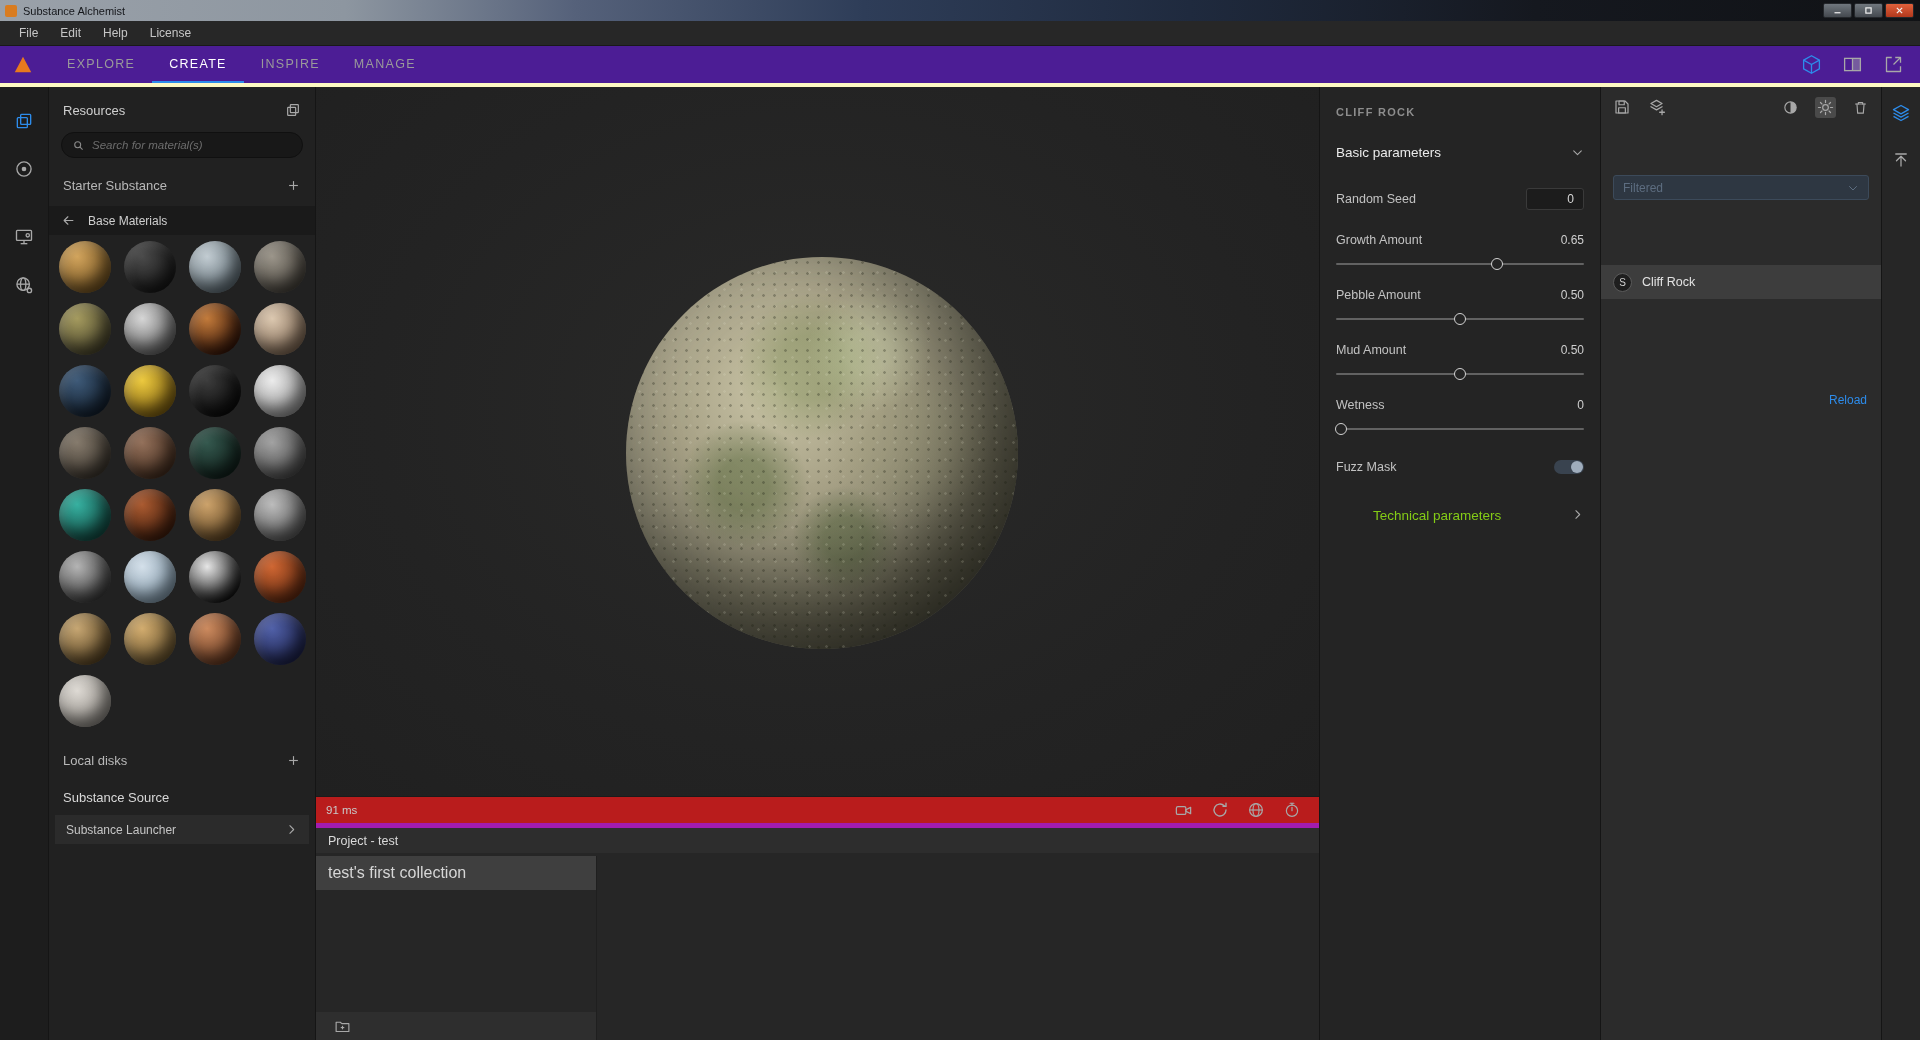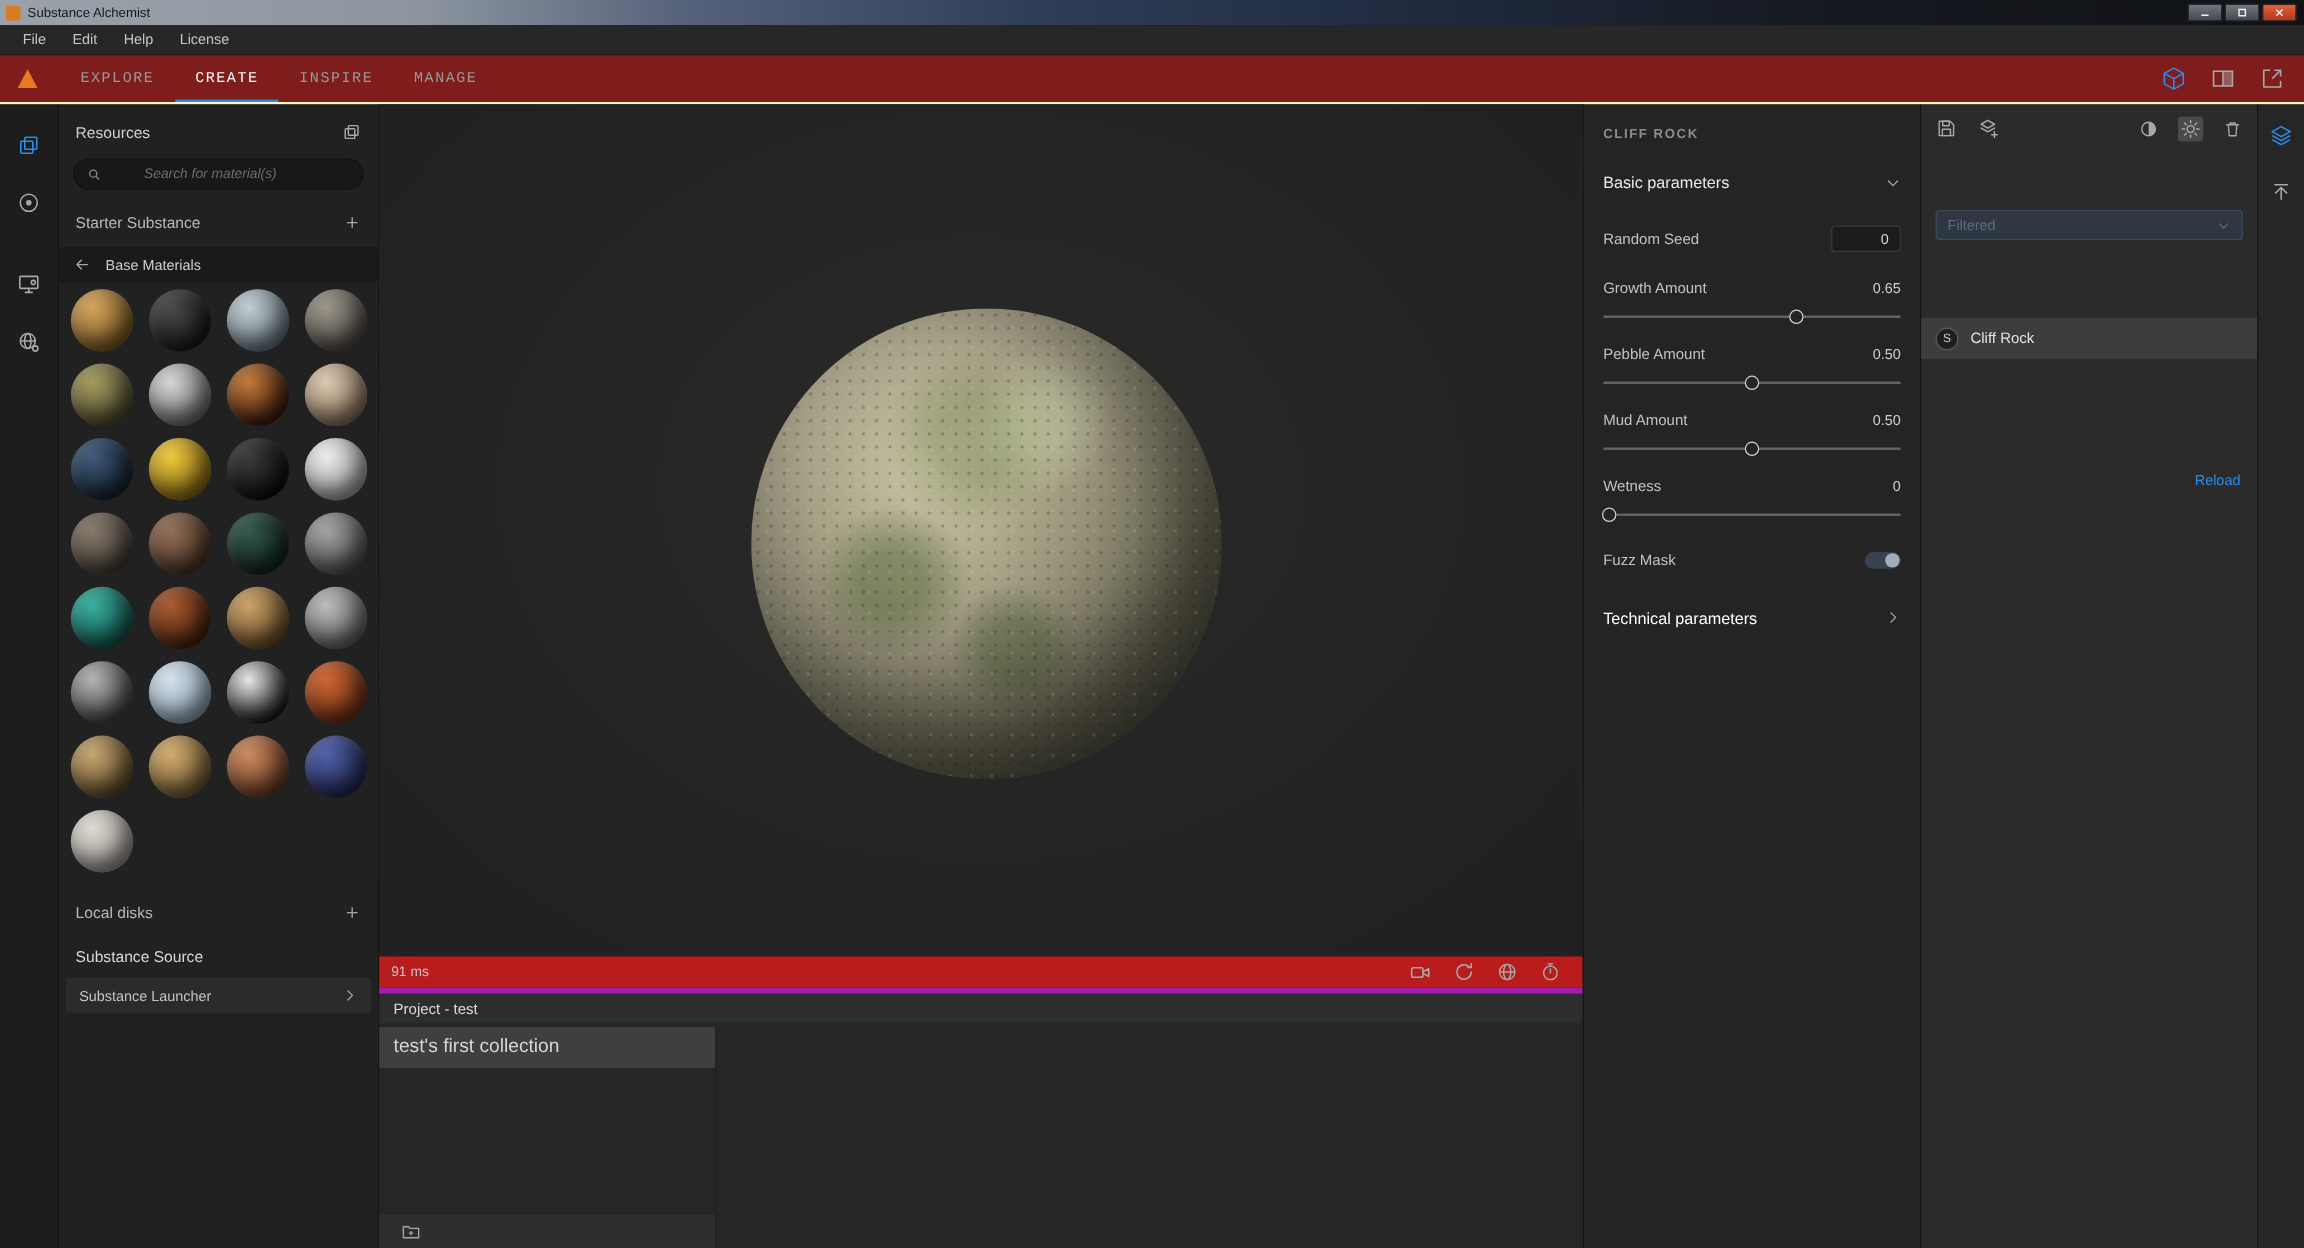--- a/index.html
+++ b/index.html
@@ -16,21 +16,21 @@
   .win-btn{width:29px;height:15px;border-radius:2px;display:flex;align-items:center;justify-content:center;
     background:linear-gradient(#70777e,#44494f);border:1px solid #24272b;}
   .win-btn.close{background:linear-gradient(#e0613c,#b2381c);}
   .win-btn svg{width:9px;height:9px;stroke:#f2f2f2;stroke-width:1.6;fill:none;}
 
   
   .menubar{height:25px;flex:0 0 25px;background:#272727;display:flex;align-items:center;padding-left:8px;border-bottom:1px solid #191919;}
   .menu-item{padding:0 11px;height:100%;display:flex;align-items:center;color:#c6c6c6;font-size:12px;cursor:default;}
 
   
-  .topnav{height:41px;flex:0 0 41px;background:#7f1d1d;display:flex;align-items:center;border-bottom:2px solid #fef9c3;font-family:Liberation Mono, monospace;}
+  .topnav{height:41px;flex:0 0 41px;background:#4c1d95;display:flex;align-items:center;border-bottom:4px solid #fef9c3;}
   .logo{margin:0 16px 0 12px;display:flex;}
   .nav-tabs{display:flex;height:100%;}
   .nav-tab{padding:0 17px;display:flex;align-items:center;color:#9a9a9a;font-size:12.5px;letter-spacing:1.3px;border-bottom:2px solid transparent;cursor:default;}
   .nav-tab.active{color:#ffffff;border-bottom-color:#2d8ceb;}
   .nav-right{margin-left:auto;display:flex;gap:20px;margin-right:16px;align-items:center;}
 
   
   .main{flex:1;display:flex;min-height:0;}
   .icon{display:inline-flex;color:#a8a8a8;}
   .icon svg{display:block;}
@@ -38,21 +38,21 @@
 
   .leftstrip{width:49px;flex:0 0 49px;background:#1d1d1d;border-right:1px solid #151515;display:flex;flex-direction:column;align-items:center;padding-top:24px;}
   .ls-gap-s{height:28px;} .ls-gap-l{height:48px;}
 
   
   .resources{width:267px;flex:0 0 267px;background:#212121;border-right:1px solid #151515;display:flex;flex-direction:column;overflow:hidden;}
   .res-header{display:flex;align-items:center;padding:15px 14px 0;}
   .res-title{font-size:13px;color:#cfcfcf;}
   .res-header .icon{margin-left:auto;}
   .search-box{margin:14px 12px 0;height:26px;background:#181818;border:1px solid #101010;border-radius:13px;display:flex;align-items:center;padding:0 10px;gap:7px;}
-  .search-input{flex:1;background:transparent;border:none;outline:none;color:#ddd;font-size:11.5px;font-style:italic;min-width:0;margin-left:28px;}
+  .search-input{flex:1;background:transparent;border:none;outline:none;color:#ddd;font-size:11.5px;font-style:italic;min-width:0;}
   .search-input::placeholder{color:#6d6d6d;font-style:italic;}
   .sec-row{display:flex;align-items:center;padding:0 14px;margin-top:20px;}
   .sec-label{font-size:13px;color:#b8b8b8;}
   .sec-row .icon{margin-left:auto;}
   .base-row{margin-top:13px;height:29px;background:#1a1a1a;display:flex;align-items:center;gap:12px;padding:0 12px;color:#d0d0d0;font-size:12px;flex:0 0 29px;}
   .mat-grid{display:grid;grid-template-columns:repeat(4,1fr);padding:1px 3px;}
   .mat-cell{height:62px;display:flex;align-items:center;justify-content:center;cursor:default;}
   .mat-sphere{width:52px;height:52px;border-radius:50%;
     background:radial-gradient(circle at 35% 30%, var(--c1), var(--c2) 78%);
     box-shadow:inset -7px -9px 14px rgba(0,0,0,.5), inset 4px 5px 10px rgba(255,255,255,.14);}
@@ -93,21 +93,21 @@
   .param-label{font-size:12.5px;color:#c2c2c2;}
   .seed-input{margin-left:auto;width:58px;height:22px;background:#1c1c1c;border:1px solid #3a3a3a;border-radius:3px;color:#d8d8d8;text-align:right;padding:0 9px;font-size:12px;outline:none;}
   .slider-group{margin-top:23px;}
   .slider-head{display:flex;align-items:center;}
   .slider-value{margin-left:auto;font-size:12px;color:#cfcfcf;}
   .slider-track{position:relative;margin-top:16px;height:2px;background:#626262;border-radius:1px;}
   .slider-thumb{position:absolute;top:-5px;left:calc(var(--pct,0%) - 6px);width:12px;height:12px;border-radius:50%;background:#242424;border:1.5px solid #d2d2d2;}
   .toggle-row{margin-top:30px;display:flex;align-items:center;}
   .toggle{margin-left:auto;width:30px;height:14px;border-radius:7px;background:#39434f;position:relative;}
   .toggle-knob{position:absolute;right:1px;top:1px;width:12px;height:12px;border-radius:50%;background:#9fadbc;}
-  .tech-row{margin-top:34px;display:flex;align-items:flex-start;color:#ffffff;font-size:13.5px;}
+  .tech-row{margin-top:34px;display:flex;align-items:flex-start;color:#84cc16;font-size:13.5px;margin-left:37px;}
   .tech-row .icon{margin-left:auto;}
 
   
   .layers{width:281px;flex:0 0 281px;background:#2b2b2b;border-left:1px solid #151515;display:flex;flex-direction:column;gap:48px;}
   .layers-toolbar{height:40px;flex:0 0 40px;display:flex;align-items:center;padding:0 12px;gap:16px;}
   .lt-spacer{flex:1;}
   .icon-active{background:#4a4a4a;border-radius:3px;padding:2px;}
   .layers-dropdown{margin:0 12px;height:25px;background:#2e3742;border:1px solid #3c4a5a;border-radius:3px;display:flex;align-items:center;padding:0 9px;color:#5d6d80;font-size:12px;}
   .layers-dropdown .icon{margin-left:auto;color:#5d6d80;}
   .layer-row{margin-top:17px;height:34px;flex:0 0 34px;display:flex;align-items:center;gap:10px;padding:0 12px;}

